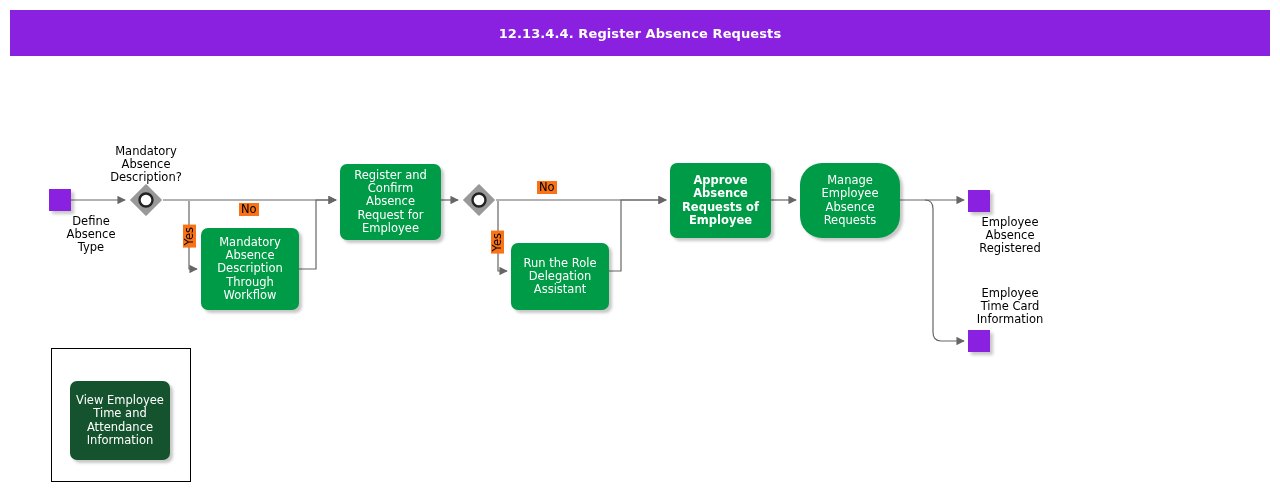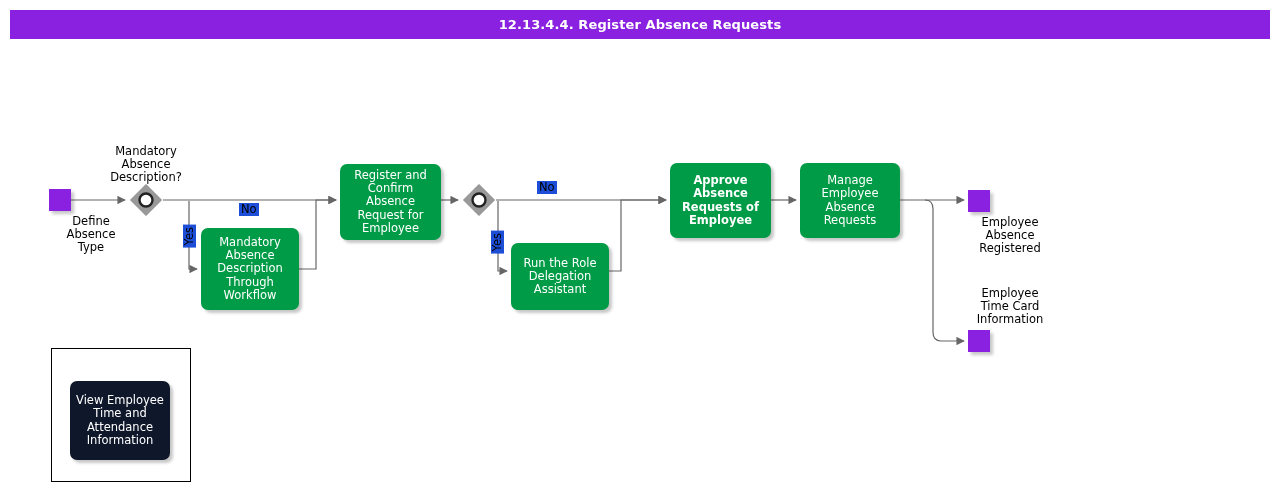--- a/index.html
+++ b/index.html
@@ -4,21 +4,21 @@
 <style>
   html,body{margin:0;padding:0;background:#ffffff;}
   body{
     width:1280px;height:490px;position:relative;overflow:hidden;
     font-family:"DejaVu Sans","Liberation Sans",sans-serif;
     color:#000;
   }
   #canvas{position:absolute;left:0;top:0;width:1280px;height:490px;}
 
   .titlebar{
-    position:absolute;left:10px;top:10px;width:1260px;height:29px;
+    position:absolute;left:10px;top:10px;width:1260px;height:46px;
     display:flex;align-items:center;justify-content:center;
     color:#ffffff;font-weight:bold;font-size:13px;letter-spacing:.1px;
   }
 
   
   .task{
     position:absolute;border-radius:7px;
     display:flex;align-items:center;justify-content:center;text-align:center;
     color:#ffffff;font-size:11.5px;line-height:13.2px;
     box-shadow:3px 3px 3px rgba(0,0,0,.22);
@@ -40,21 +40,21 @@
   .gateway{
     position:absolute;width:34px;height:34px;
   }
   .gw-label{
     position:absolute;text-align:center;font-size:11.5px;line-height:13px;color:#000;
     white-space:pre-line;
   }
 
   .edge-label{
     position:absolute;font-size:11.5px;line-height:13px;color:#000;
-    text-align:center;background:#1d4ed8;padding:0 2px;
+    text-align:center;background:#f97316;padding:0 2px;
   }
   .edge-label.vert{
     writing-mode:vertical-rl;transform:rotate(180deg);
     padding:2px 0;
   }
 
   .group-box{
     position:absolute;border:1.5px solid #000000;background:#ffffff;
     box-sizing:border-box;
   }
@@ -142,27 +142,27 @@
   <div class="task" id="task-2" style="left: 511px; top: 243px; width: 98px; height: 67px; background: rgb(0, 155, 70); text-align: center;">
     <span style="white-space: pre-line;">Run the Role
 Delegation
 Assistant</span>
   </div>
   <div class="task" id="task-3" style="left: 670px; top: 163px; width: 101px; height: 75px; background: rgb(0, 155, 70); font-weight: bold;">
     <span style="white-space: pre-line;">Approve Absence
 Requests of
 Employee</span>
   </div>
-  <div class="task" id="task-4" style="left: 800px; top: 163px; width: 100px; height: 75px; background: rgb(0, 155, 70);">
+  <div class="task" id="task-4" style="left: 800px; top: 163px; width: 100px; height: 75px; background: rgb(0, 155, 70); border-radius: 22px;">
     <span style="white-space: pre-line;">Manage
 Employee
 Absence
 Requests</span>
   </div>
-  <div class="task" id="task-5" style="left: 70px; top: 381px; width: 100px; height: 79px; background: #0f172a;">
+  <div class="task" id="task-5" style="left: 70px; top: 381px; width: 100px; height: 79px; background: #14532d;">
     <span style="white-space: pre-line;">View Employee
 Time and
 Attendance
 Information</span>
   </div>
 
   <div class="event" id="end-0" style="left: 968px; top: 190px; background: rgb(138, 33, 224);"></div>
   <div class="event-label" id="end-0-label" style="width: 120px; left: 919px; white-space: pre-line; top: 216px;">Employee
 Absence
 Registered</div>

